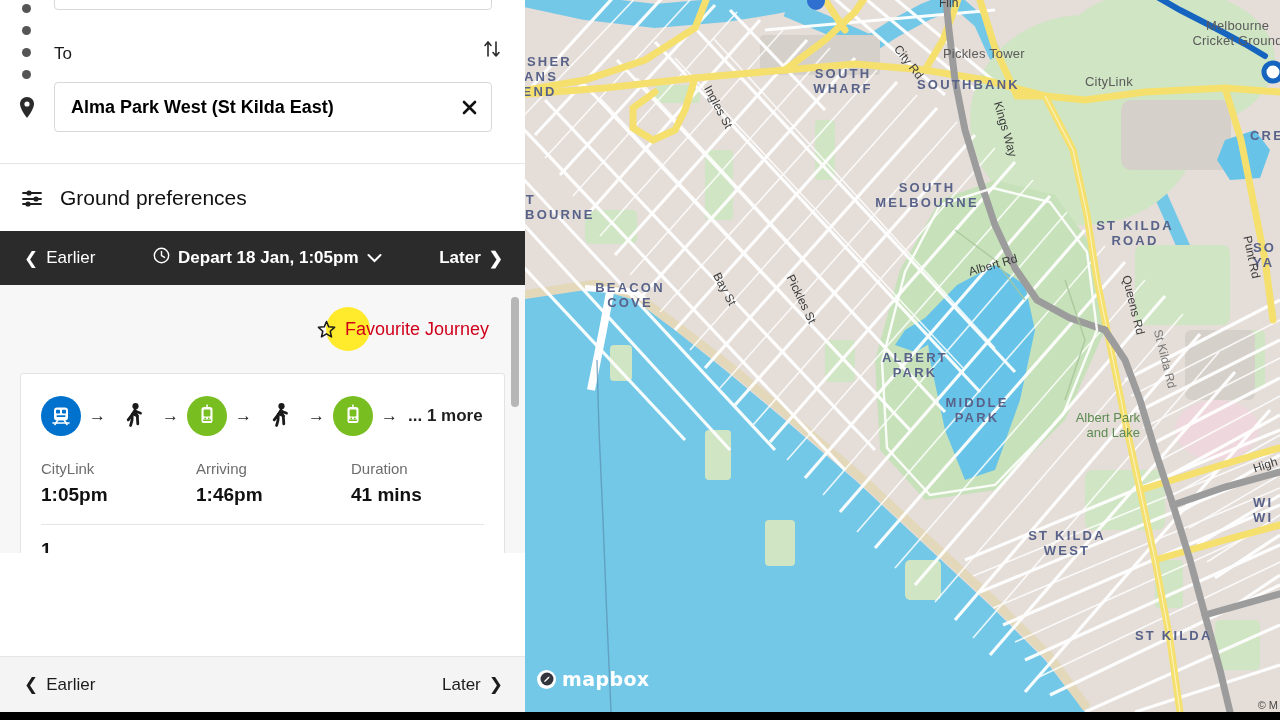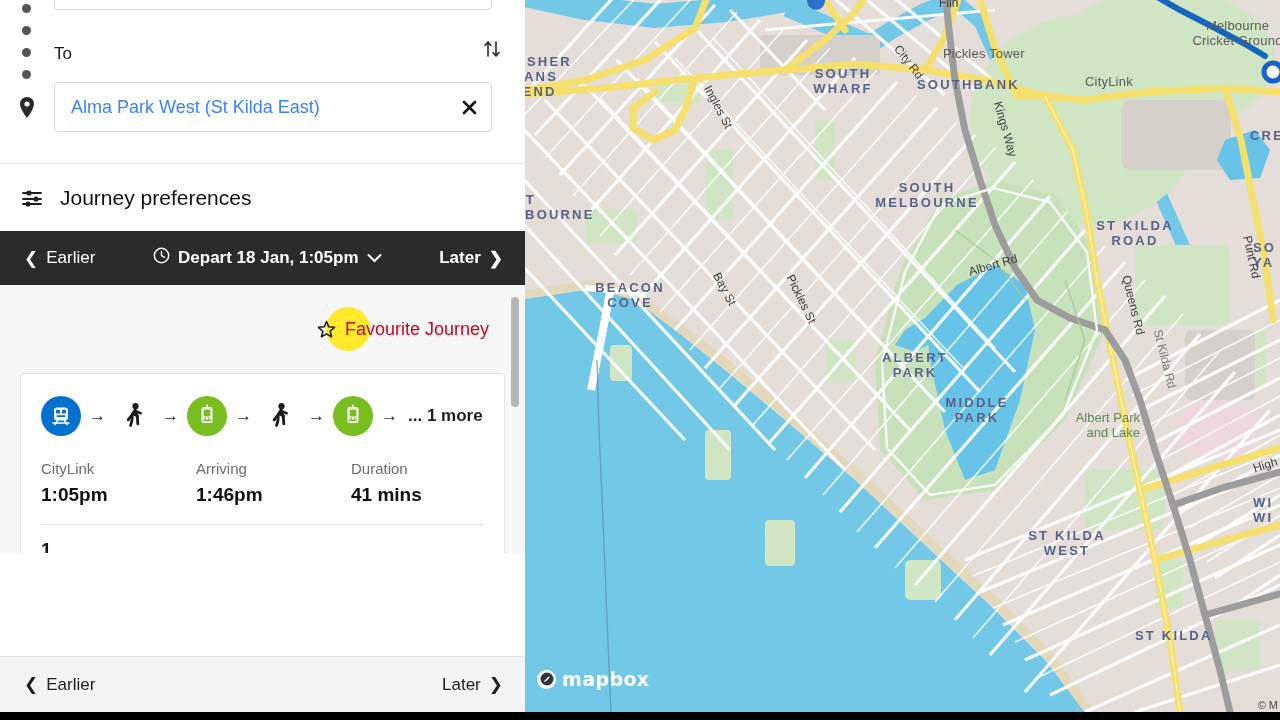--- a/index.html
+++ b/index.html
@@ -54,24 +54,25 @@
   }
   .to-field {
     position: absolute; left: 54px; top: 82px;
     width: 438px; height: 50px;
     border: 1px solid #d8d8d8; border-radius: 4px;
     background: #fff;
     display: flex; align-items: center;
   }
   .to-field input {
     flex: 1; border: none; outline: none;
-    font-size: 18px; color: #3b82f6;
+    font-size: 18px; color: #000000;
     padding: 0 14px 0 16px;
     font-family: "Liberation Sans", sans-serif;
     background: transparent;
+    font-weight: bold;
   }
   .clear-btn {
     width: 44px; height: 100%;
     border: none; background: none; cursor: pointer;
     font-size: 19px; color: #111; line-height: 1;
     display:flex; align-items:center; justify-content:center;
   }
 
   .divider { position:absolute; left:0; top:163px; width:525px; height:1px; background:#e6e6e6; }
 
@@ -490,21 +491,21 @@
 
     <div class="prefs-row">
       <span class="prefs-icon">
         <svg width="24" height="24" viewBox="0 0 24 24">
           <path d="M3 7h18M3 13h18M3 18h18" stroke="#1f1f1f" stroke-width="1.8" stroke-linecap="round"></path>
           <circle cx="9" cy="7" r="2.6" fill="#1f1f1f"></circle>
           <circle cx="16" cy="13" r="2.6" fill="#1f1f1f"></circle>
           <circle cx="8" cy="18" r="2.6" fill="#1f1f1f"></circle>
         </svg>
       </span>
-      <span class="prefs-title">Journey preferences</span>
+      <span class="prefs-title">Ground preferences</span>
     </div>
 
     <div id="datebar">
       <div class="db-earlier">
         <span class="chev">❮</span>
         <span>Earlier</span>
       </div>
       <div class="db-center">
         <span>
           <svg width="17" height="17" viewBox="0 0 18 18">

